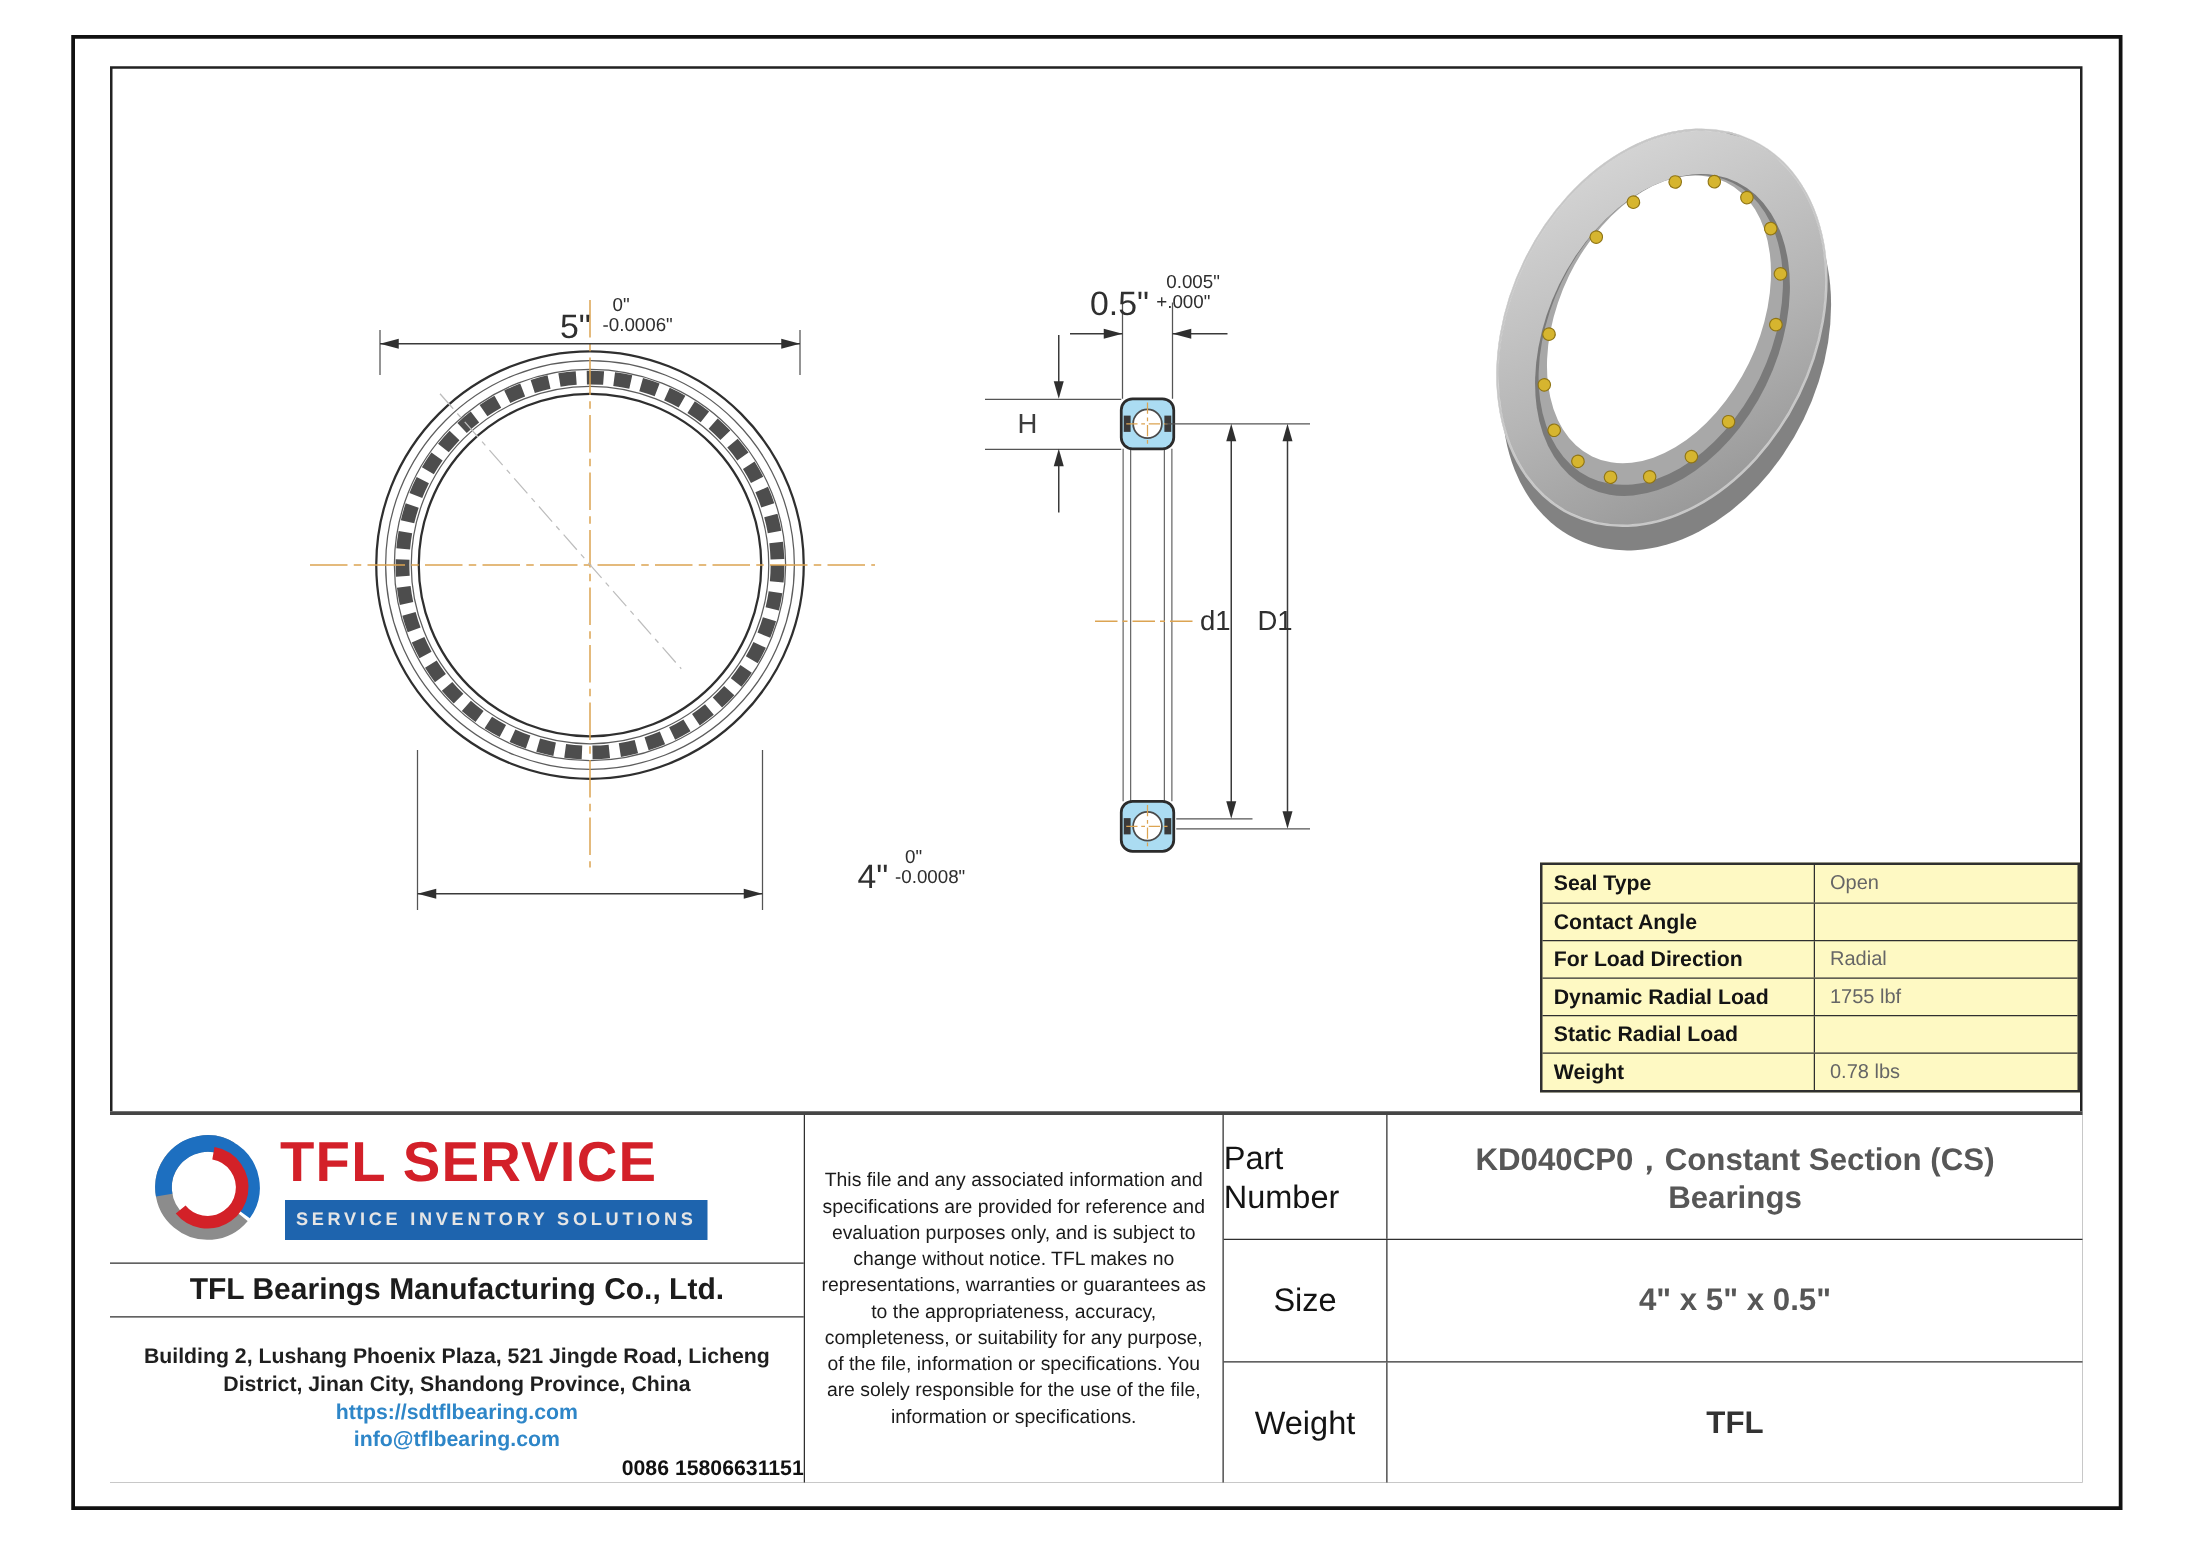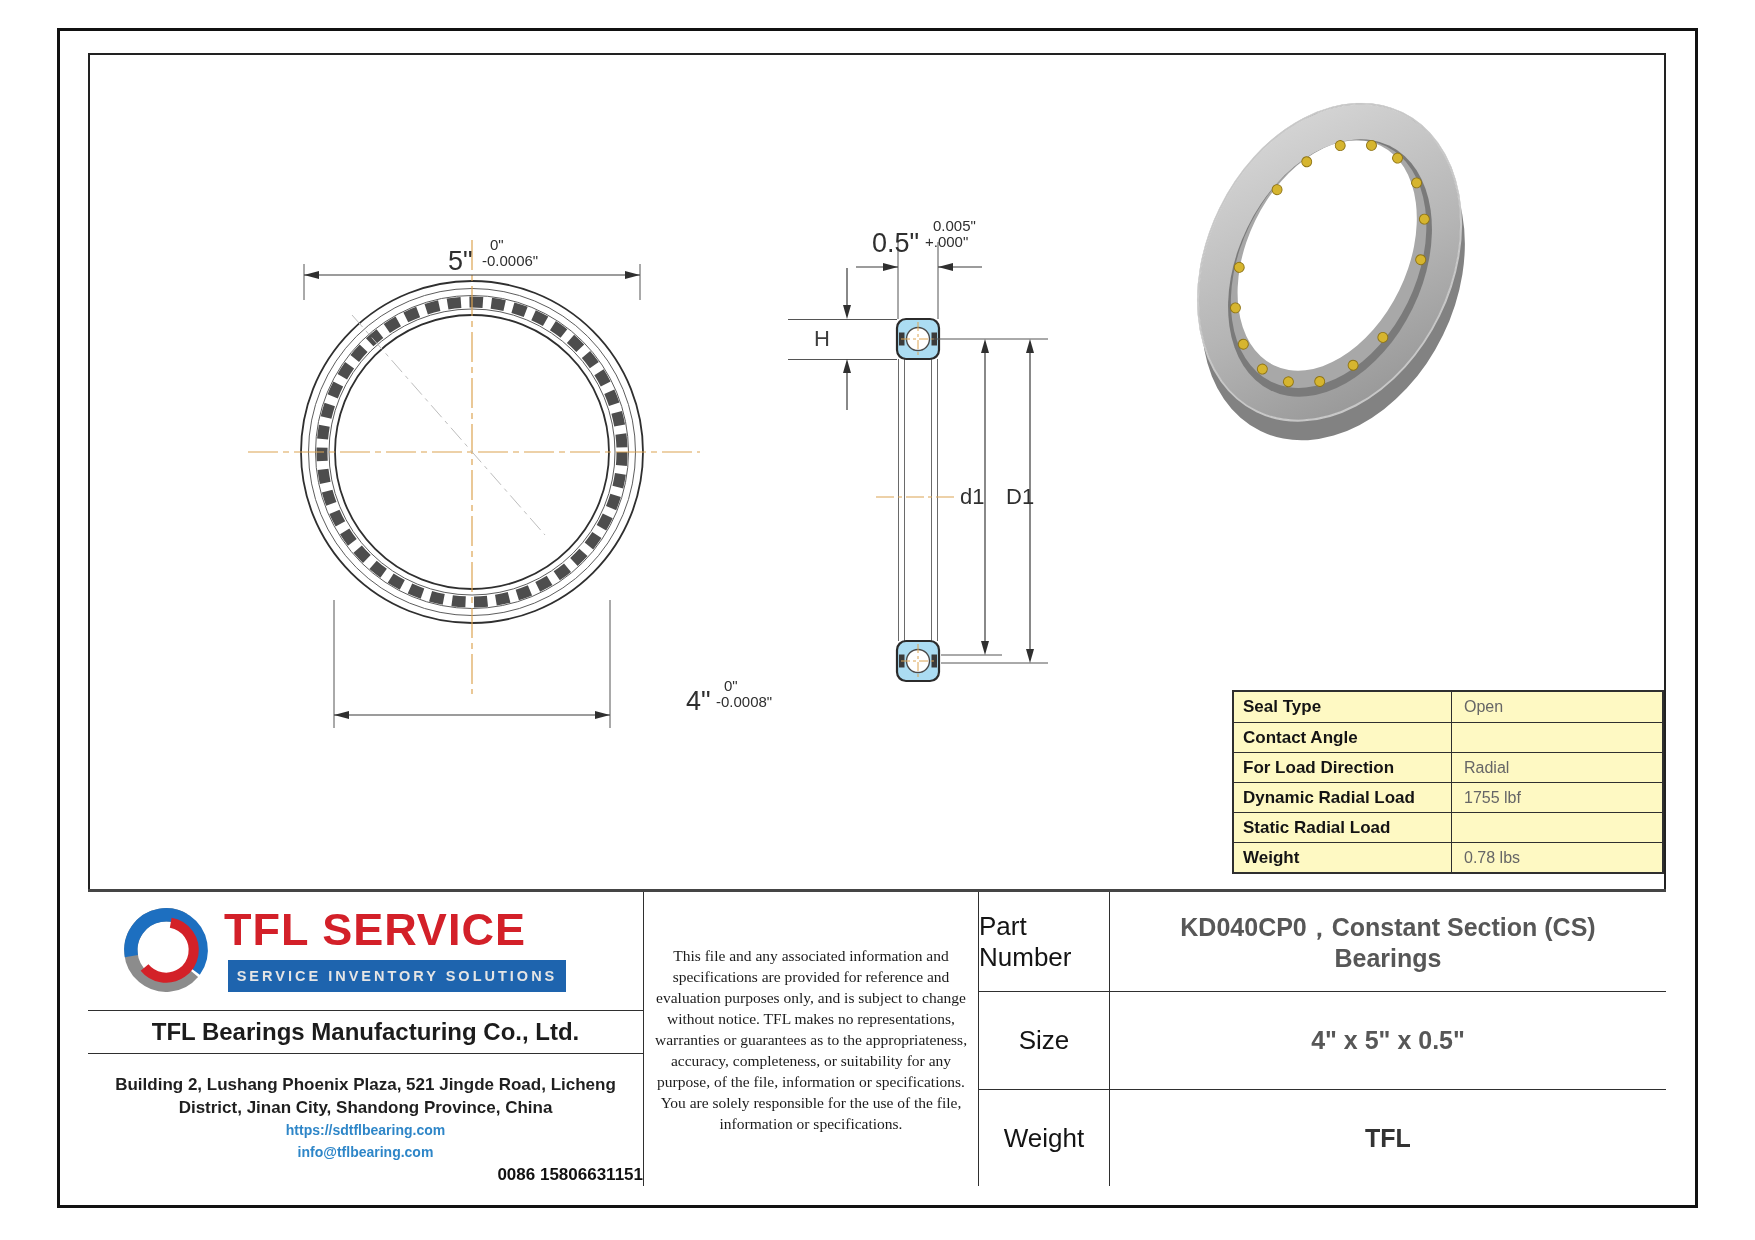--- a/index.html
+++ b/index.html
@@ -30,23 +30,23 @@
   
   .title-block{left:88px;top:889px;width:1578px;height:297px;border-top:3px solid #454545;z-index:2;background:#fff;}
   .tb-leftcol{position:absolute;left:0;top:0;width:555px;height:100%;}
   .tb-logo-row{position:absolute;left:0;top:0;width:100%;height:118px;}
   .logo-swirl{position:absolute;left:30px;top:10px;}
   .logo-text{position:absolute;left:136px;top:12px;width:400px;font-size:45px;font-weight:800;letter-spacing:1px;color:var(--logo-red);}
   .logo-banner{position:absolute;left:140px;top:68px;width:338px;height:32px;background:var(--logo-banner-blue);display:flex;align-items:center;justify-content:center;font-size:14.5px;font-weight:700;letter-spacing:3px;color:#e5e5e5;}
   .tb-name-row{position:absolute;left:0;top:118px;width:100%;height:43px;border-top:1.5px solid #2f2f2f;display:flex;align-items:center;justify-content:center;font-size:24px;font-weight:700;color:#1c1c1c;}
   .tb-contact-row{position:absolute;left:0;top:161px;width:100%;height:136px;border-top:1.5px solid #2f2f2f;text-align:center;padding-top:19px;}
   .addr{font-size:17px;font-weight:700;color:#1f1f1f;line-height:23px;}
-  .weblink{display:block;font-size:14px;font-weight:700;color:var(--link-blue);line-height:22px;text-decoration:none;}
+  .weblink{display:block;font-size:17px;font-weight:700;color:var(--link-blue);line-height:22px;text-decoration:none;}
   .phone{font-size:17px;font-weight:700;color:#111;line-height:23px;text-align:right;}
-  .tb-midcol{position:absolute;left:555px;top:0;width:335px;height:100%;border-left:1.5px solid #2f2f2f;display:flex;align-items:center;justify-content:flex-start;padding:10px 9px;font-family:Liberation Serif, serif;}
+  .tb-midcol{position:absolute;left:555px;top:0;width:335px;height:100%;border-left:1.5px solid #2f2f2f;display:flex;align-items:center;justify-content:flex-start;padding:10px 9px;}
   .disclaimer{font-size:15.5px;font-weight:500;color:#1b1b1b;text-align:center;line-height:21px;}
   .tb-rightcol{position:absolute;left:890px;top:0;width:688px;height:100%;border-left:1.5px solid #2f2f2f;display:grid;grid-template-rows:99px 98px 1fr;}
   .tb-field{display:grid;grid-template-columns:130px 1fr;border-top:1.5px solid #2f2f2f;}
   .tb-field:first-child{border-top:none;}
   .tb-field-label{display:flex;align-items:center;justify-content:center;font-size:26px;color:#141414;}
   .tb-field-value{display:flex;align-items:center;justify-content:center;border-left:1.5px solid #2f2f2f;font-size:25px;font-weight:700;color:var(--value-gray);text-align:center;}
   .tb-field-value .val-inner{max-width:480px;}
   .bearing-3d{left:1140px;top:70px;z-index:1;}
 </style>
 </head>

